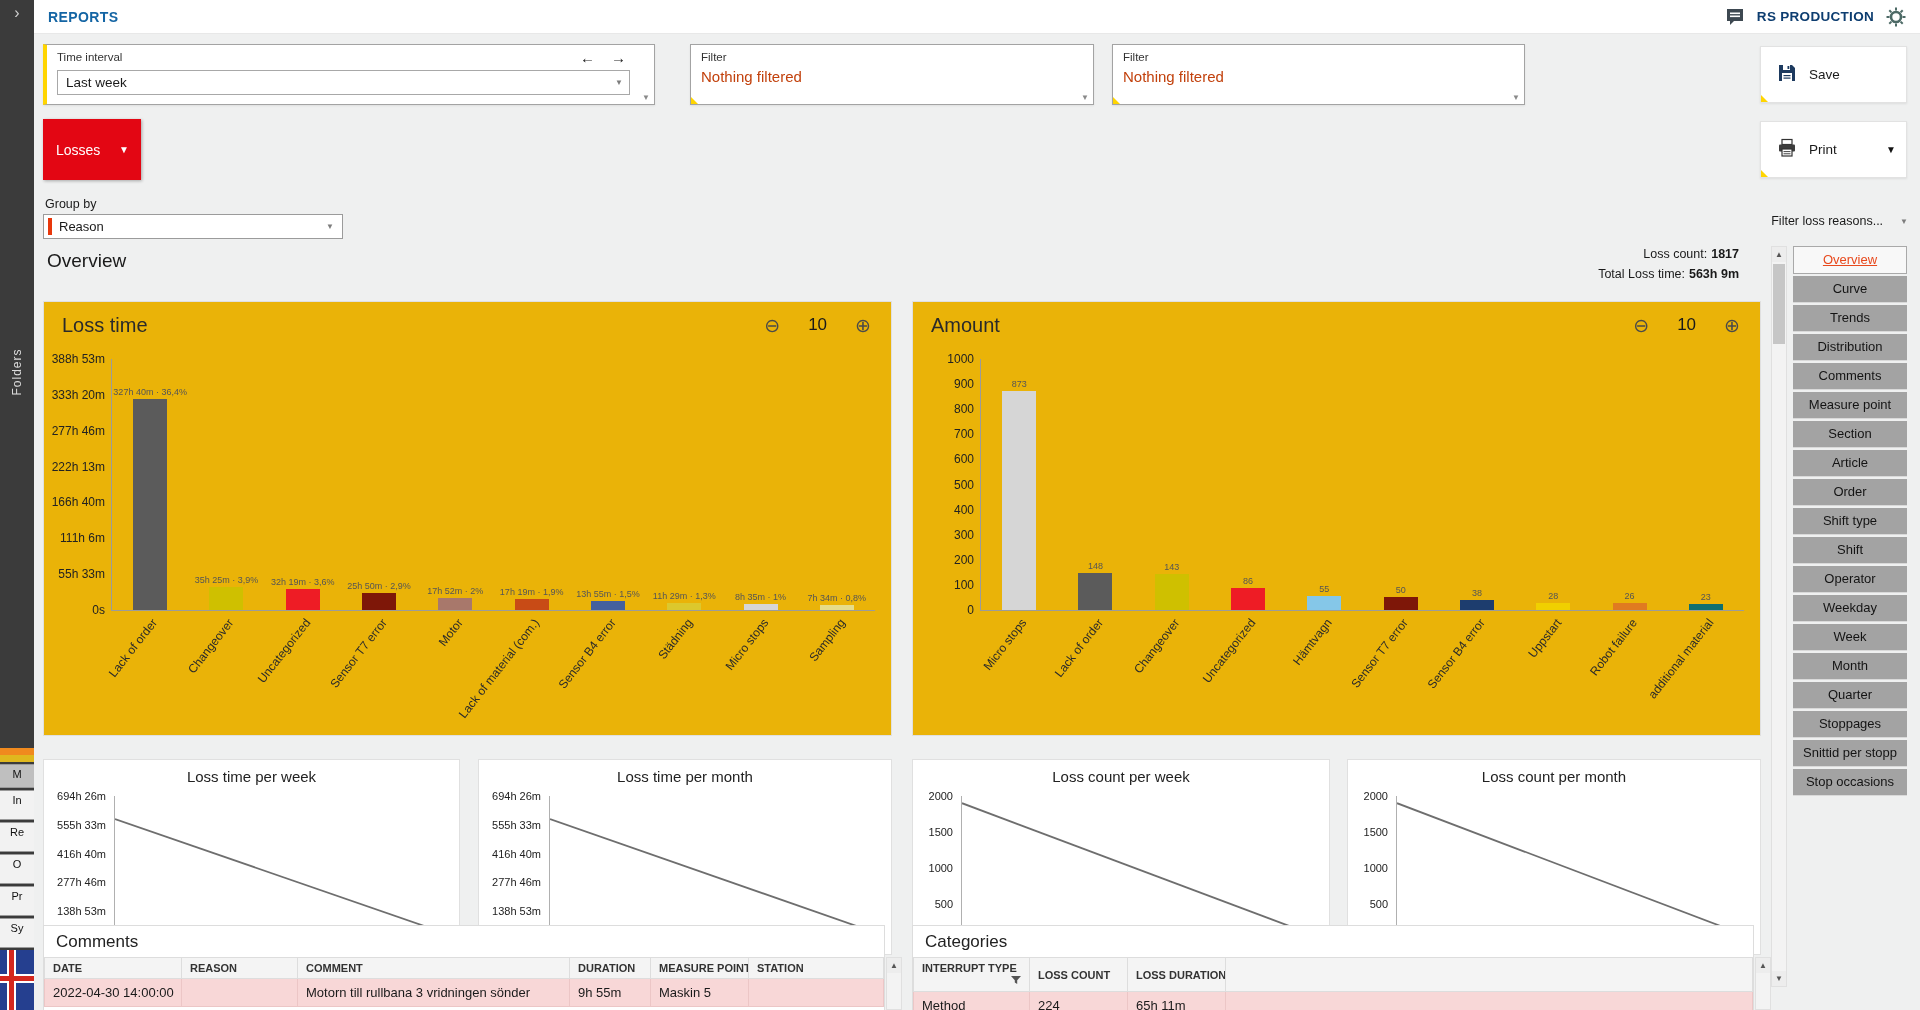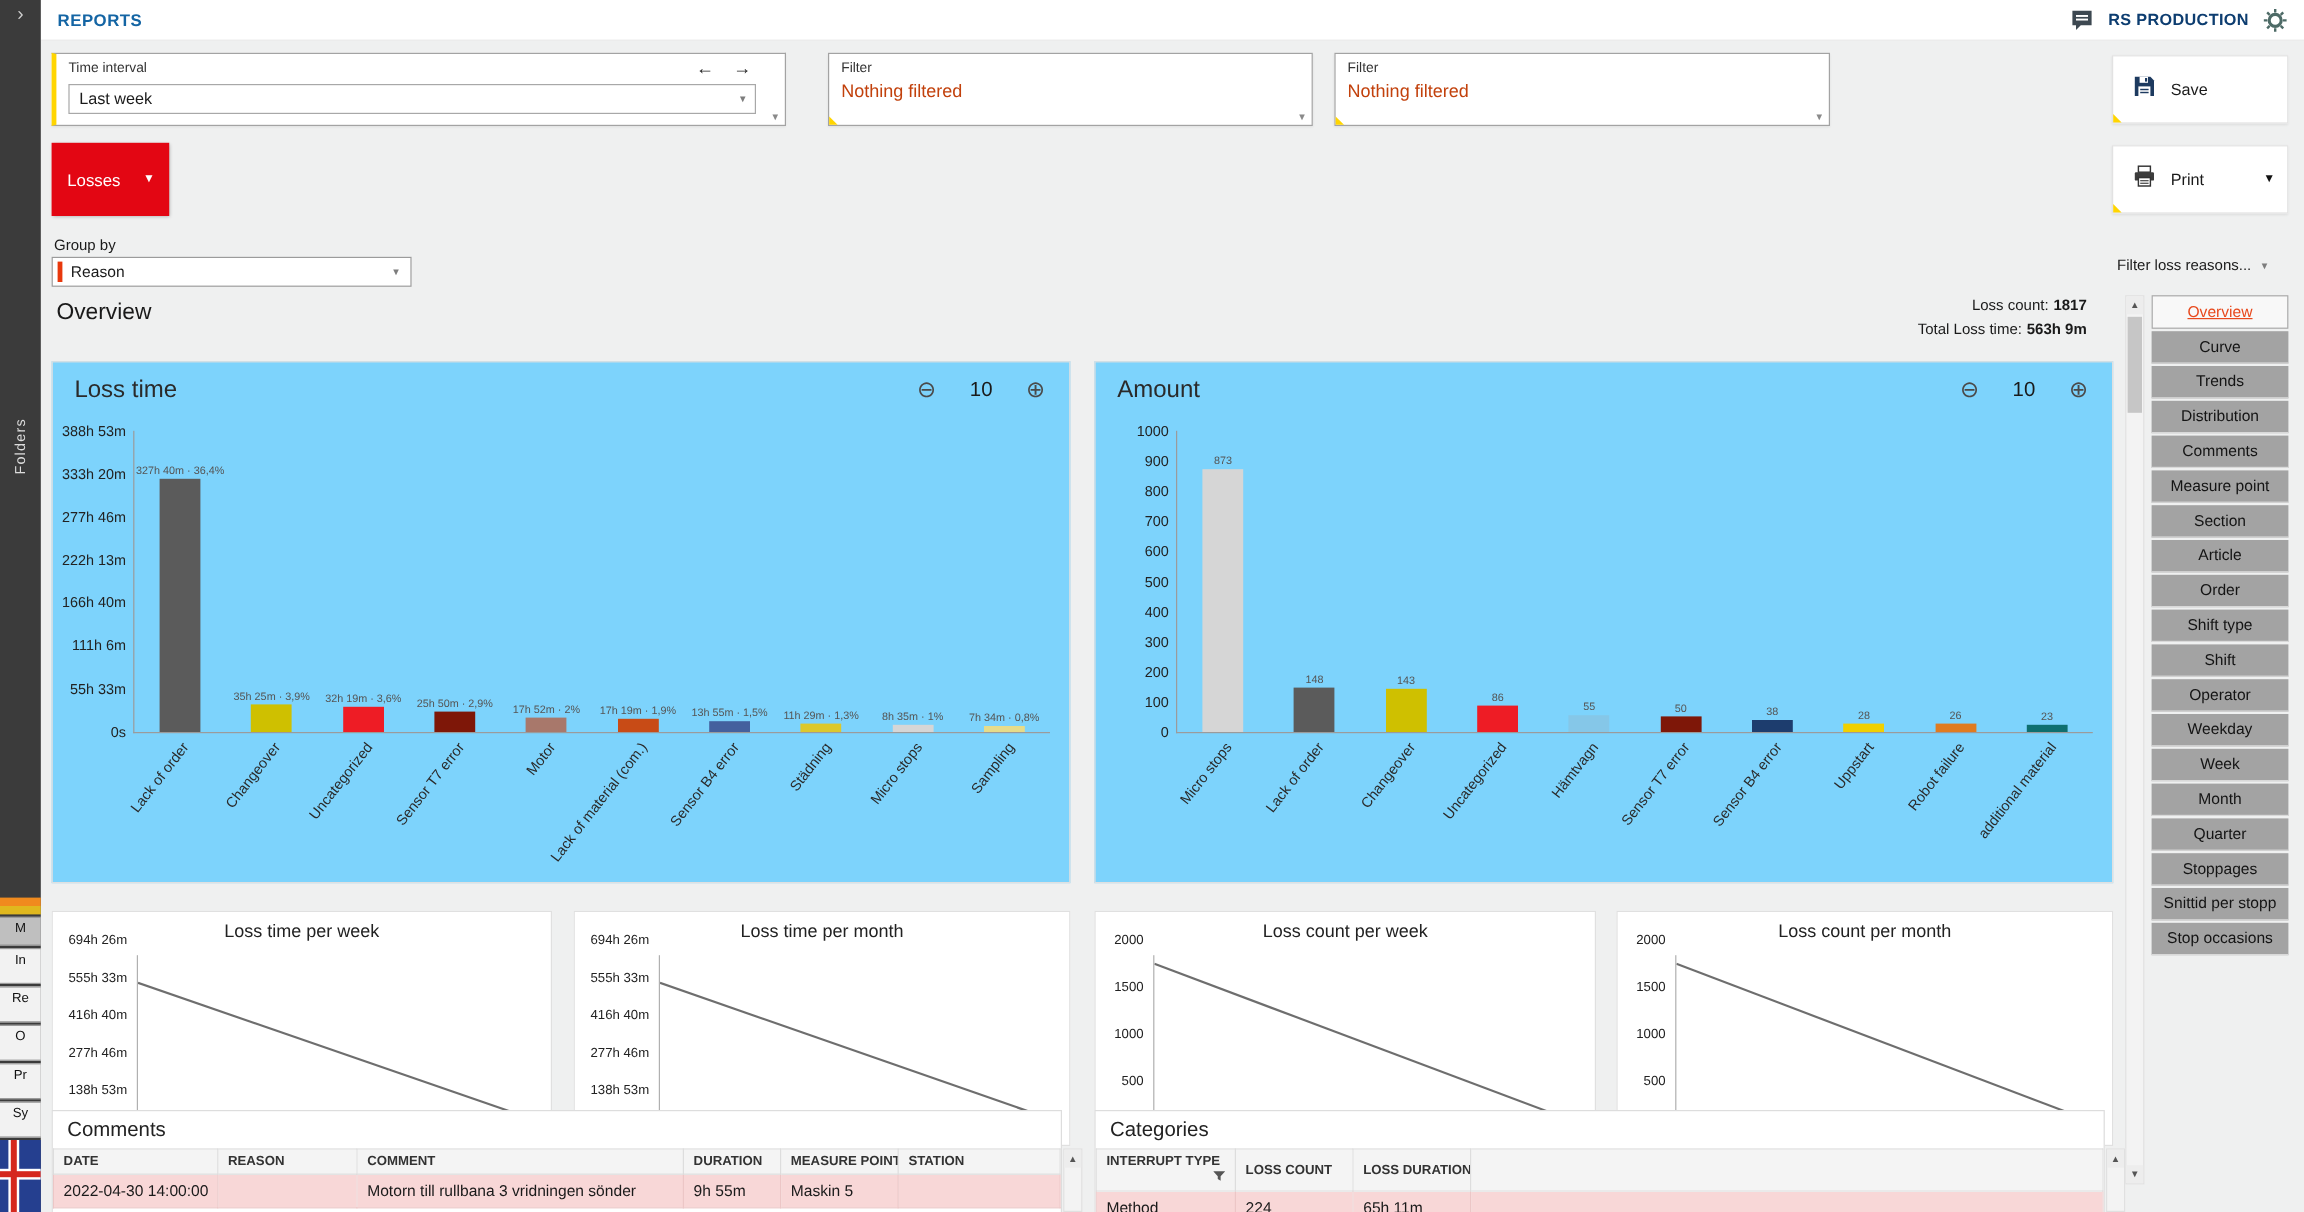--- a/index.html
+++ b/index.html
@@ -59,60 +59,60 @@
               display:flex;align-items:center;justify-content:space-between;padding:0 12px 0 13px;box-sizing:border-box;
               font-size:14px;box-shadow:1px 1px 3px rgba(0,0,0,.3);cursor:pointer;}
   .losses-dd{font-size:10px;color:#fff;}
 
   
   .group-by-label{position:absolute;left:45px;top:197px;font-size:12.5px;color:#1a1a1a;}
   .group-by-select{position:absolute;left:43px;top:214px;width:300px;height:25px;background:#fff;border:1px solid #9b9b9b;
                    display:flex;align-items:center;box-sizing:border-box;padding:0 8px 0 4px;cursor:pointer;font-size:13px;}
   .gb-accent{width:4px;height:17px;background:#e8380c;margin-right:7px;}
   .group-by-select .gb-value{flex:1;}
-  .filter-loss{position:absolute;right:29px;top:214px;font-size:12.5px;color:#1a1a1a;display:flex;align-items:center;gap:7px;cursor:pointer;}
+  .filter-loss{position:absolute;right:12px;top:214px;font-size:12.5px;color:#1a1a1a;display:flex;align-items:center;gap:17px;cursor:pointer;}
 
   
   .summary-title{position:absolute;left:47px;top:250px;font-size:19px;color:#1a1a1a;}
   .summary-counts{position:absolute;right:181px;top:244px;text-align:right;font-size:12.5px;line-height:20px;color:#1a1a1a;}
   .summary-counts b{margin-left:4px;}
 
   
   .side-menu{position:absolute;left:1793px;top:246px;width:114px;}
   .menu-item{height:26px;line-height:26px;text-align:center;font-size:13px;color:#141414;background:#a3a3a3;
              border-bottom:1px solid #d9d9d9;margin-bottom:2px;cursor:pointer;white-space:nowrap;overflow:hidden;}
   .menu-item.active{border:1px solid #a9a9a9;background:#f8f8f8;color:#e8491d;text-decoration:underline;}
 
   
   .scrollbar{position:absolute;width:16px;background:#f3f3f3;border:1px solid #e0e0e0;box-sizing:border-box;}
   .sb-arrow{position:absolute;left:0;right:0;height:15px;text-align:center;font-size:8px;line-height:15px;color:#555;
             background:#ededed;cursor:pointer;}
   .sb-top{top:0;} .sb-bottom{bottom:0;}
   .sb-thumb{position:absolute;left:1px;right:1px;background:#c6c6c6;cursor:grab;}
 
   
-  .chart-card{position:absolute;top:301px;width:849px;height:435px;background:#7dd3fc;border:1px solid #e0e0e0;box-sizing:border-box;}
+  .chart-card{position:absolute;top:301px;width:849px;height:435px;background:#eab308;border:1px solid #e0e0e0;box-sizing:border-box;}
   .chart-title{position:absolute;left:18px;top:12px;font-size:20px;color:#2a2a2a;}
   .chart-controls{position:absolute;top:13px;right:20px;display:flex;align-items:center;gap:28px;}
   .circle-btn{font-size:19px;color:#4a4a4a;cursor:pointer;line-height:1;}
   .bar-count{font-size:17px;color:#1a1a1a;}
   .y-axis{position:absolute;left:0;top:57px;width:67px;height:251px;}
   .y-axis .ytick{position:absolute;right:6px;transform:translateY(-50%);font-size:12px;color:#222;white-space:nowrap;}
   .plot{position:absolute;left:67px;right:16px;top:57px;height:251px;border-left:1px solid #9b9b9b;border-bottom:1px solid #9b9b9b;}
   .bar{position:absolute;bottom:0;width:34px;}
   .bar-value{position:absolute;transform:translateX(-50%);font-size:9px;color:#555;white-space:nowrap;}
   .x-labels{position:absolute;left:67px;right:16px;top:309px;bottom:0;}
   .xl-anchor{position:absolute;top:5px;width:0;}
   .xl-anchor span{position:absolute;right:0;top:0;transform-origin:100% 0;transform:rotate(-52deg);
                   white-space:nowrap;font-size:12px;color:#2a2a2a;}
 
   
   .line-card{position:absolute;top:759px;height:196px;background:#fff;border:1px solid #e0e0e0;box-sizing:border-box;}
   .line-title{text-align:center;font-size:15px;color:#222;padding-top:8px;}
-  .lp-yaxis{position:absolute;left:0;top:24px;bottom:14px;}
+  .lp-yaxis{position:absolute;left:0;top:36px;bottom:14px;}
   .lp-yaxis .ytick-s{position:absolute;right:8px;transform:translateY(-50%);font-size:11px;color:#222;white-space:nowrap;}
   .lp-plot{position:absolute;right:14px;top:36px;bottom:14px;border-left:1px solid #b0b0b0;}
   .lp-plot svg{width:100%;height:100%;display:block;}
   .lp-plot polyline{fill:none;stroke:#6e6e6e;stroke-width:1.8;vector-effect:non-scaling-stroke;}
 
   
   .table-card{position:absolute;top:925px;width:842px;height:86px;background:#fff;border:1px solid #ddd;
               box-sizing:border-box;overflow:hidden;}
   .table-title{font-size:17px;color:#222;padding:6px 12px 5px 12px;}
   table.data-table{border-collapse:collapse;width:100%;table-layout:fixed;}

